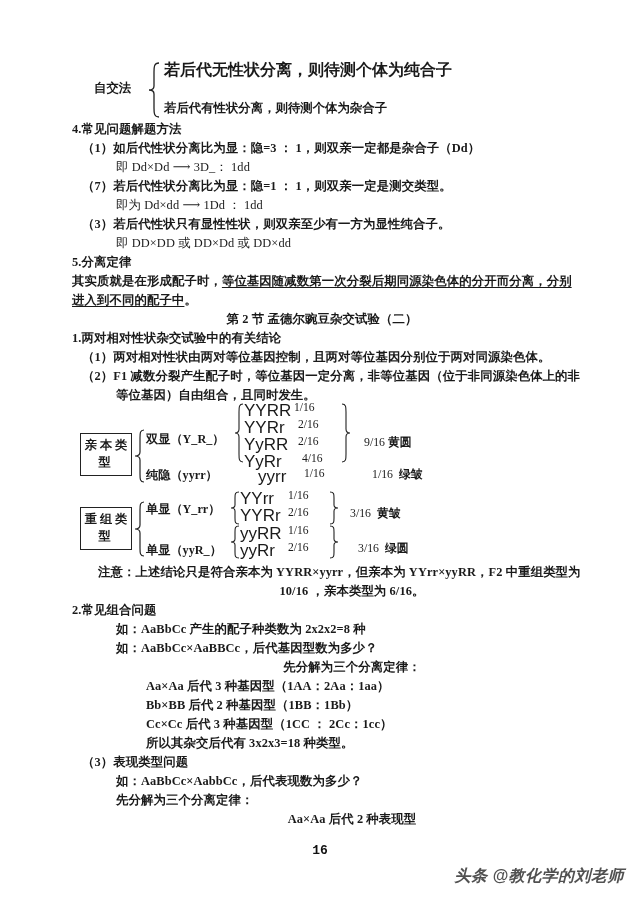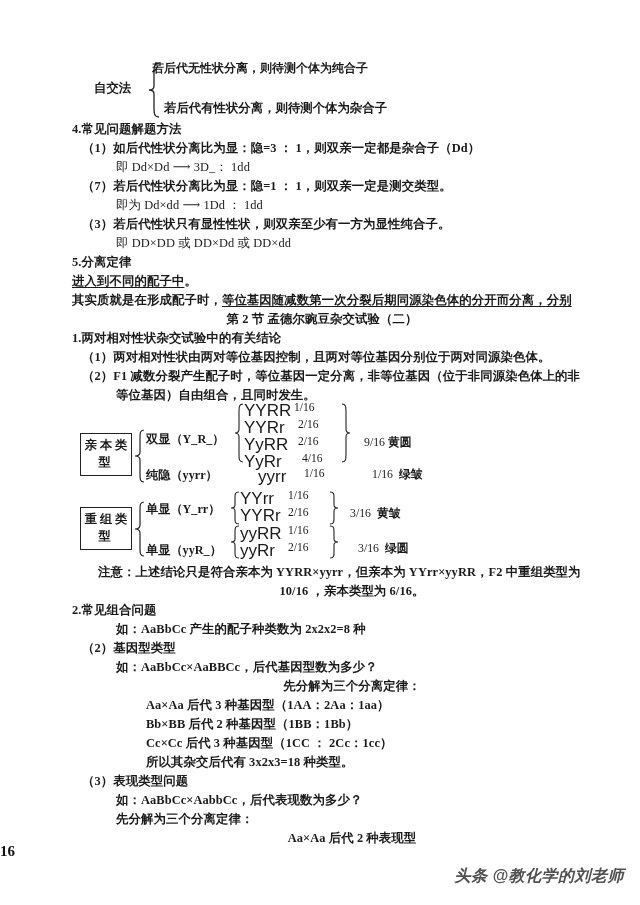--- a/index.html
+++ b/index.html
@@ -58,21 +58,21 @@
     font-size: 12.4px;
     font-weight: 600;
   }
   .sc-brace {
     position: absolute;
     left: 76px;
     top: 4px;
     width: 12px;
     height: 56px;
   }
-  .sc-t1 { position: absolute; left: 80px; top: 2px; font-size: 12px; font-weight: 600; white-space: nowrap;}
+  .sc-t1 { position: absolute; left: 92px; top: 2px; font-size: 16px; font-weight: 600; white-space: nowrap;}
   .sc-t2 { position: absolute; left: 92px; top: 42px; font-size: 12.4px; font-weight: 600; white-space: nowrap;}
 
   
   .diagram {
     position: relative;
     height: 156px;
     margin-top: 2px;
   }
   .typebox {
     position: absolute;
@@ -111,23 +111,24 @@
     font-weight: 600;
   }
   .sumlbl .fr { font-weight: 400; }
   .brace-svg { position: absolute; }
 
   
   .pageno {
     position: absolute;
     left: 0; right: 0;
     top: 843px;
-    font-size: 15px;
+    text-align: center;
+    font-size: 13px;
     font-weight: 700;
-    font-family: Liberation Serif, serif;
+    font-family: Liberation Mono, monospace;
     color: #111;
   }
   .watermark {
     position: absolute;
     right: 16px;
     top: 866px;
     font-size: 16px;
     font-weight: 700;
     font-style: italic;
     font-family: "Liberation Sans", sans-serif;
@@ -154,22 +155,22 @@
 
     <div class="line cn">4.常见问题解题方法</div>
     <div class="line cn ind1">（1）如后代性状分离比为显：隐=3 ： 1，则双亲一定都是杂合子（Dd）</div>
     <div class="line latin ind3">即 Dd×Dd  ⟶ 3D_： 1dd</div>
     <div class="line cn ind1">（7）若后代性状分离比为显：隐=1 ： 1，则双亲一定是测交类型。</div>
     <div class="line latin ind3">即为 Dd×dd  ⟶  1Dd ： 1dd</div>
     <div class="line cn ind1">（3）若后代性状只有显性性状，则双亲至少有一方为显性纯合子。</div>
     <div class="line latin ind3">即 DD×DD 或 DD×Dd 或 DD×dd</div>
 
     <div class="line cn">5.分离定律</div>
+    <div class="line cn"><span>其实质就是在形成配子时，</span><span class="u">等位基因随减数第一次分裂后期同源染色体的分开而分离，分别</span></div>
     <div class="line cn"><span class="u">进入到不同的配子中</span><span>。</span></div>
-    <div class="line cn"><span>其实质就是在形成配子时，</span><span class="u">等位基因随减数第一次分裂后期同源染色体的分开而分离，分别</span></div>
 
     <div class="line cn center">第 2 节  孟德尔豌豆杂交试验（二）</div>
 
     <div class="line cn">1.两对相对性状杂交试验中的有关结论</div>
     <div class="line cn ind1">（1）两对相对性状由两对等位基因控制，且两对等位基因分别位于两对同源染色体。</div>
     <div class="line cn ind1">（2）F1 减数分裂产生配子时，等位基因一定分离，非等位基因（位于非同源染色体上的非</div>
     <div class="line cn ind3">等位基因）自由组合，且同时发生。</div>
 
     <div class="diagram">
 
@@ -240,21 +241,20 @@
         <path d="M2,1 C6,1 6,3 6,7 L6,14 C6,16 8,17 10,17 C8,17 6,18 6,20 L6,27 C6,31 6,33 2,33" fill="none" stroke="#222" stroke-width="1.1"></path>
       </svg>
       <div class="sumlbl" style="left:286px; top:134px;"><span class="fr">3/16</span>&nbsp;&nbsp;<span>绿圆</span></div>
     </div>
 
     <div class="line cn ind2">注意：上述结论只是符合亲本为 YYRR×yyrr，但亲本为 YYrr×yyRR，F2 中重组类型为</div>
     <div class="line cn ind4">10/16 ，亲本类型为 6/16。</div>
 
     <div class="line cn">2.常见组合问题</div>
     <div class="line cn ind3">如：AaBbCc 产生的配子种类数为 2x2x2=8 种</div>
-    <div class="line cn ind1">（2）基因型类型</div>
     <div class="line cn ind3">如：AaBbCc×AaBBCc，后代基因型数为多少？</div>
     <div class="line cn ind4">先分解为三个分离定律：</div>
     <div class="line cn ind5">Aa×Aa 后代 3 种基因型（1AA：2Aa：1aa）</div>
     <div class="line cn ind5">Bb×BB 后代 2 种基因型（1BB：1Bb）</div>
     <div class="line cn ind5">Cc×Cc 后代 3 种基因型（1CC ： 2Cc：1cc）</div>
     <div class="line cn ind5">所以其杂交后代有 3x2x3=18 种类型。</div>
     <div class="line cn ind1">（3）表现类型问题</div>
     <div class="line cn ind3">如：AaBbCc×AabbCc，后代表现数为多少？</div>
     <div class="line cn ind3">先分解为三个分离定律：</div>
     <div class="line cn ind4">Aa×Aa 后代 2 种表现型</div>

